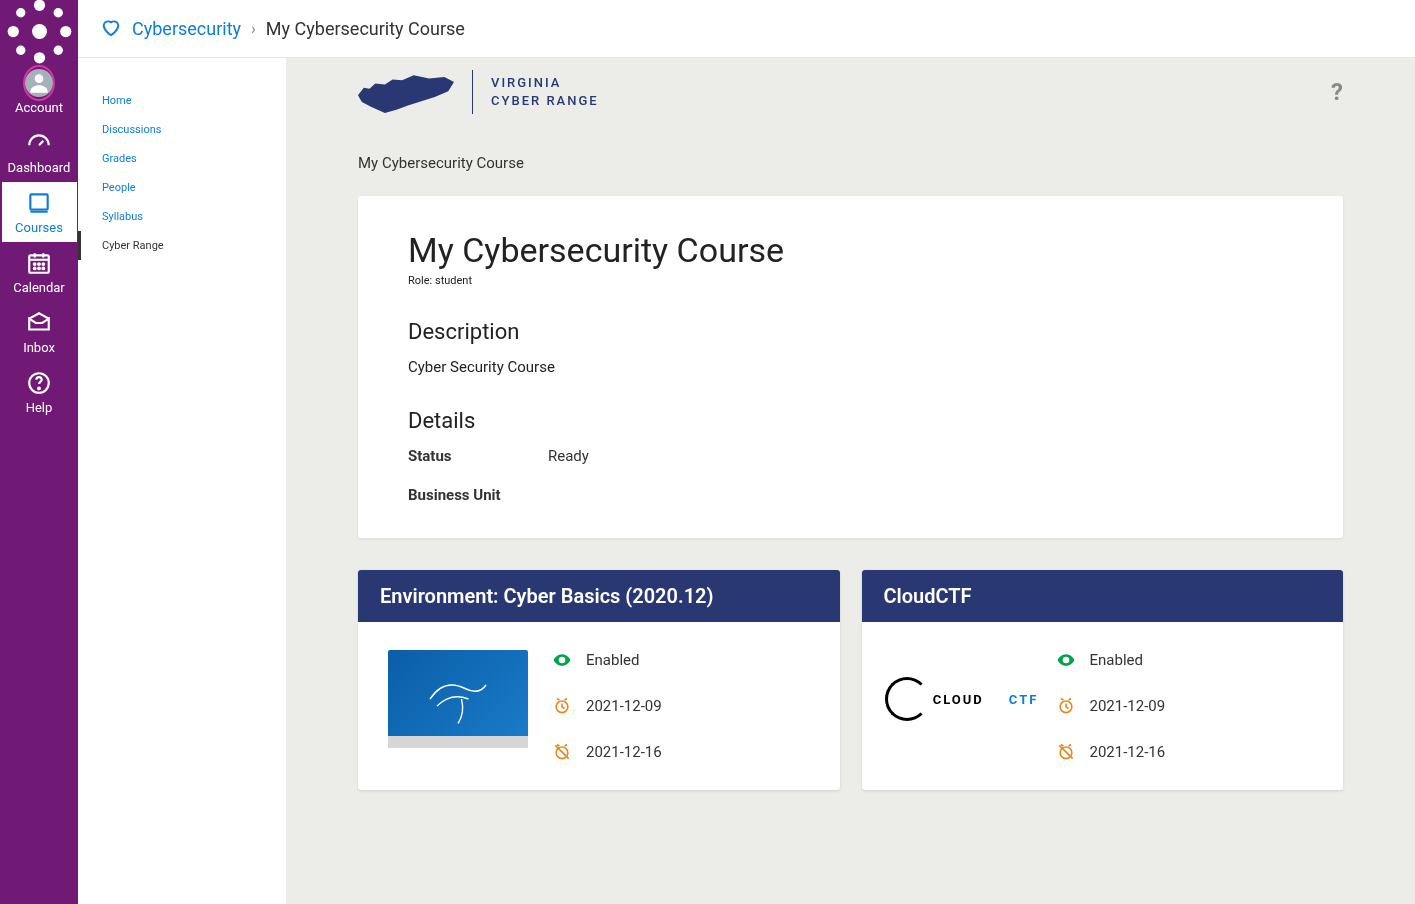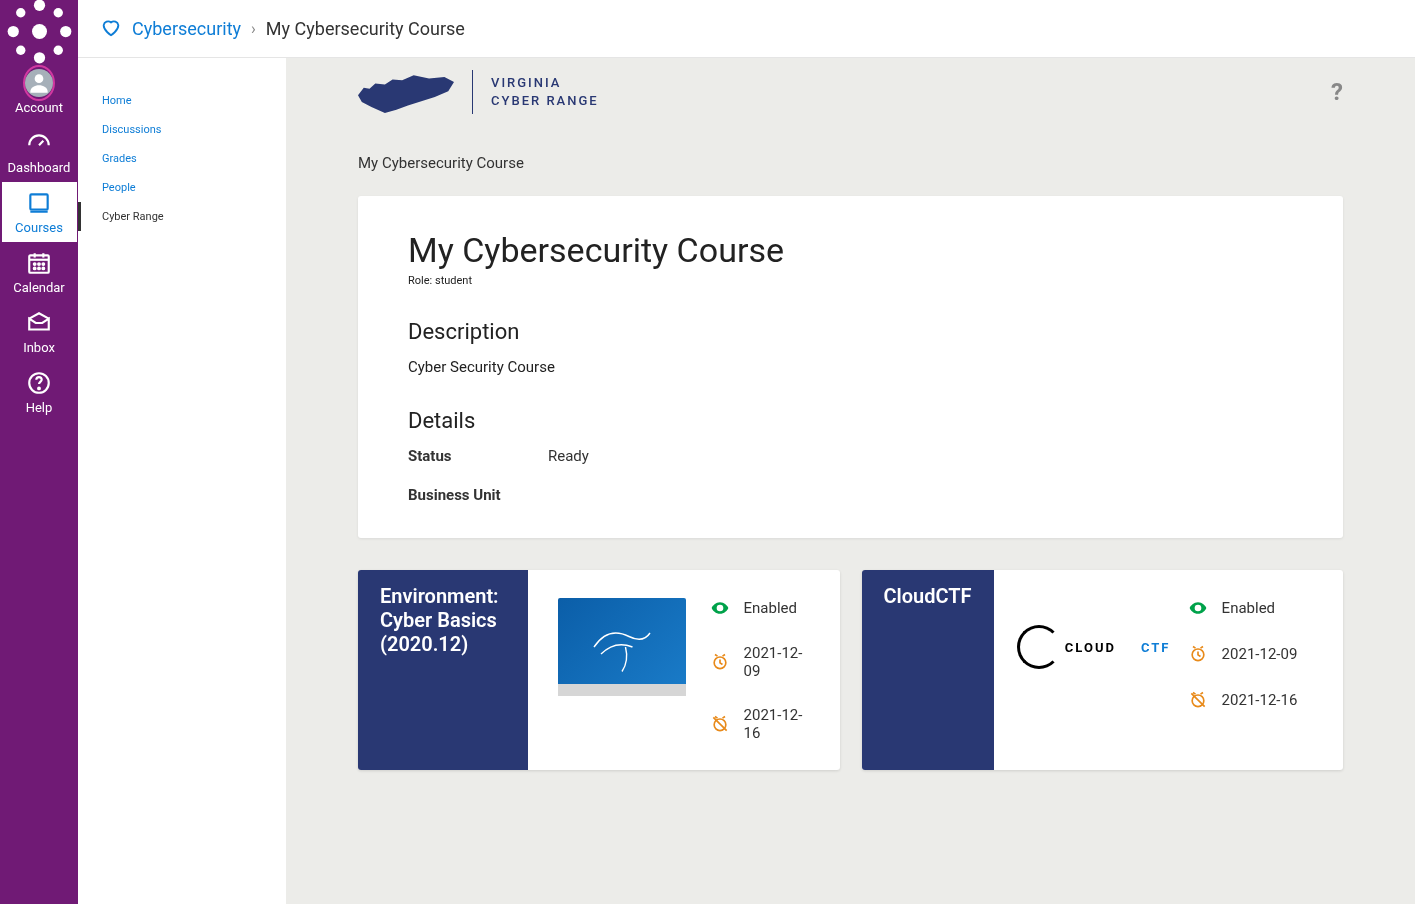--- a/index.html
+++ b/index.html
@@ -51,21 +51,21 @@
 .card h1 { font-size:34px; font-weight:400; color:#222; }
 .card .role { font-size:11px; margin-top:4px; color:#222; }
 .card h2 { font-size:22px; font-weight:400; margin-top:32px; color:#222; }
 .card .desc-text { font-size:15px; margin-top:14px; color:#222; }
 .details-grid { margin-top:14px; display:grid; grid-template-columns: 140px 1fr; row-gap:21px; font-size:15px; }
 .details-grid .lbl { font-weight:700; }
 
 .section-h { padding: 18px 72px 0 72px; font-size:24px; font-weight:400; color:#222; }
 
 .env-row { display:flex; gap:22px; padding: 18px 72px 40px 72px; }
-.env-card { flex:1; background:#fff; border-radius:3px; box-shadow:0 1px 3px rgba(0,0,0,0.12); overflow:hidden; display:flex; flex-direction:row; }
+.env-card { flex:1; background:#fff; border-radius:3px; box-shadow:0 1px 3px rgba(0,0,0,0.12); overflow:hidden; display:flex; flex-direction:column; }
 .env-head { background:#293873; color:#fff; padding:14px 22px; font-size:20px; font-weight:600; }
 .env-body { padding: 28px 30px; display:flex; gap:24px; align-items:flex-start; }
 .env-thumb { width:140px; height:98px; background:linear-gradient(135deg,#0b5ea8,#1a7cc9); border-radius:2px; position:relative; display:flex; align-items:center; justify-content:center; }
 .env-thumb.kali svg { width:70px; height:70px; }
 .env-thumb.kali::after { content:""; position:absolute; bottom:0; left:0; right:0; height:12px; background:#d6d6d6; }
 .env-thumb.cloudctf { background:#fff; }
 .cloudctf-logo { display:flex; align-items:center; gap:4px; }
 .cloudctf-logo .arc { width:44px; height:44px; border:3px solid #000; border-right-color:transparent; border-radius:50%; }
 .cloudctf-logo .t1 { color:#000; font-weight:700; letter-spacing:2px; font-size:13px; }
 .cloudctf-logo .t2 { color:#0e7dd6; font-weight:700; letter-spacing:2px; font-size:13px;padding-left:21px; }
@@ -182,20 +182,21 @@
       <span class="current">My Cybersecurity Course</span>
     </div>
 
     <div class="body-row">
 
       <div class="course-nav">
         <a>Home</a>
         <a>Discussions</a>
         <a>Grades</a>
         <a>People</a>
+        <a>Syllabus</a>
         <a class="active">Cyber Range</a>
       </div>
 
       <div class="main">
         <div class="main-inner">
           <div class="vcr-header">
             <div class="vcr-logo">
               <div class="shape"></div>
               <div class="divider"></div>
               <div class="txt">

